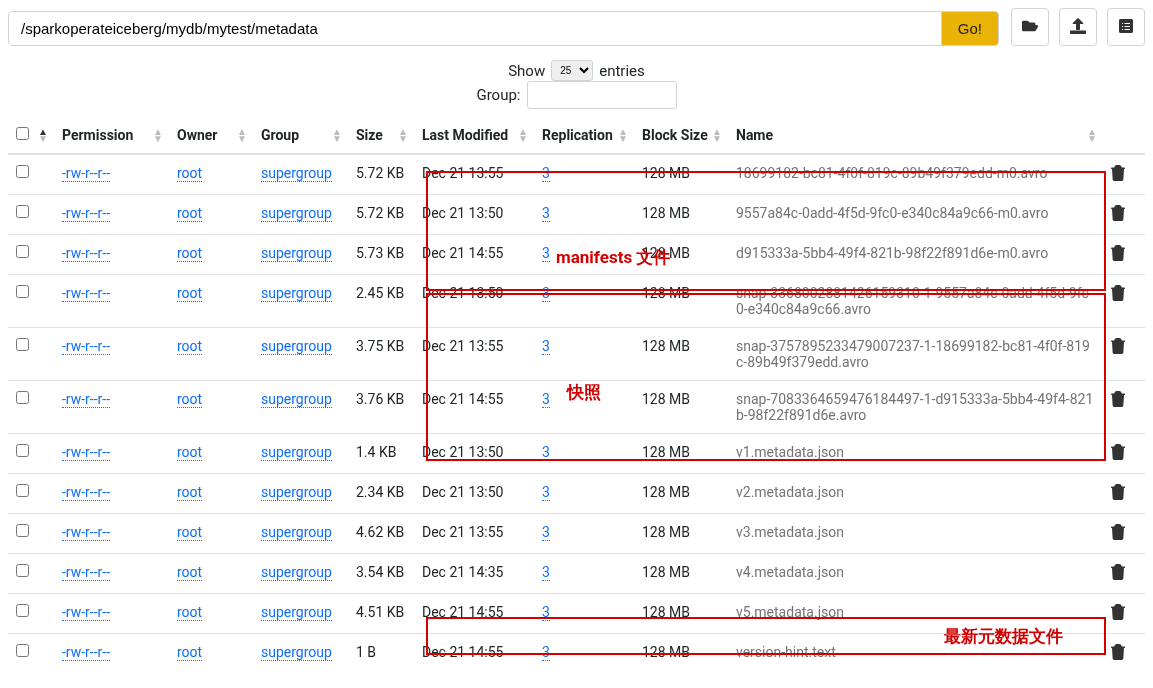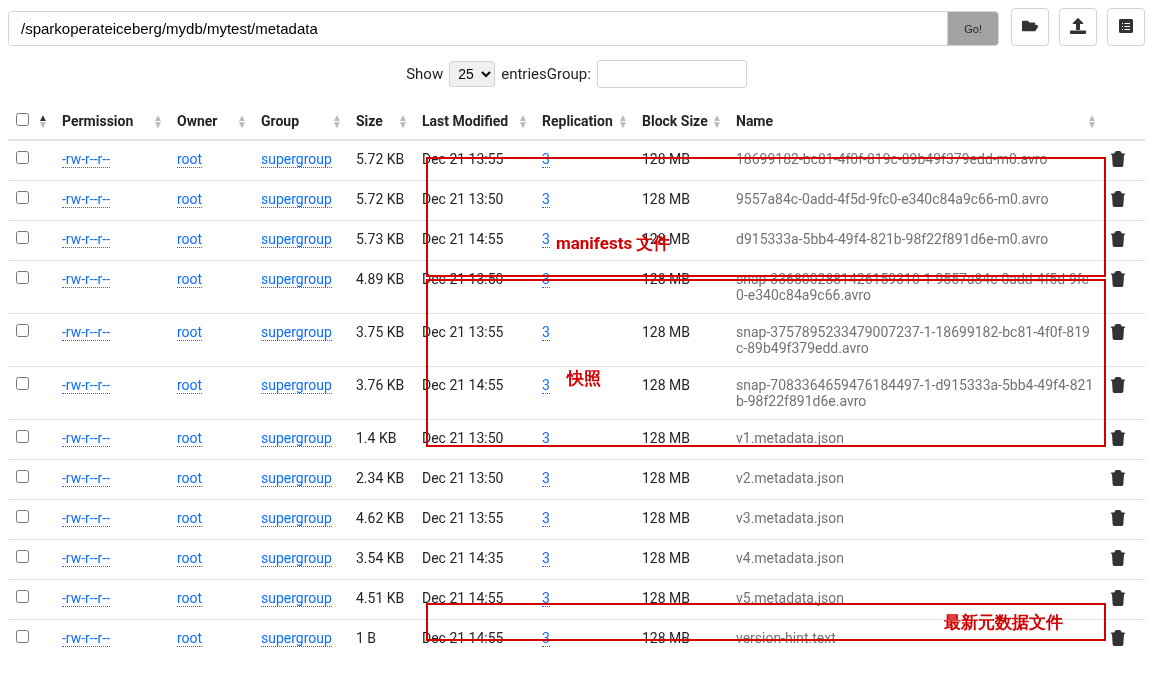--- a/index.html
+++ b/index.html
@@ -26,56 +26,57 @@
     overflow: hidden;
   }
   .path-input {
     flex: 1;
     border: none;
     padding: 8px 12px;
     font-size: 15px;
     outline: none;
   }
   .go-btn {
-    background: #a3a3a3;
+    background: #eab308;
     border: none;
     border-left: 1px solid #ced4da;
     padding: 8px 16px;
     cursor: pointer;
-    font-size: 11px;
+    font-size: 15px;
     color: #212529;
   }
   .tool-btns { display: flex; gap: 10px; }
   .tool-btn {
     width: 38px;
     height: 38px;
     border: 1px solid #ced4da;
     border-radius: 4px;
     background: #fff;
     display: flex;
     align-items: center;
     justify-content: center;
     cursor: pointer;
     color: #333;
   }
   .tool-btn svg { width: 16px; height: 16px; fill: currentColor; }
 
   .controls-row {
     display: flex;
-    justify-content: center;
+    justify-content: space-between;
     align-items: center;
-    margin-bottom: 15px;
+    margin-bottom: 8px;
     font-size: 15px;
+    flex-direction: column;
   }
   .show-entries { display: flex; align-items: center; gap: 6px; }
   .entries-select {
     padding: 3px 4px;
     border: 1px solid #ced4da;
     border-radius: 3px;
-    font-size: 14px;
+    font-size: 10px;
   }
   .search-box { display: flex; align-items: center; gap: 6px; }
   .search-input {
     border: 1px solid #ced4da;
     border-radius: 3px;
     padding: 5px 8px;
     width: 150px;
     font-size: 14px;
   }
 
@@ -302,21 +303,21 @@
           <td><a class="name-link">d915333a-5bb4-49f4-821b-98f22f891d6e-m0.avro</a></td>
           <td><span class="trash"><span><svg viewBox="0 0 448 512">
                   <path d="M432 80h-82.4l-34-56.7C307.2 8.9 291.6 0 274.7 0H173.3c-16.9 0-32.5 8.9-40.9 23.3L98.4 80H16C7.2 80 0 87.2 0 96v16c0 8.8 7.2 16 16 16h16l21.2 339c1.6 25.3 22.6 45 47.9 45h245.8c25.3 0 46.3-19.7 47.9-45L416 128h16c8.8 0 16-7.2 16-16V96c0-8.8-7.2-16-16-16z"></path>
                 </svg></span></span></td>
         </tr>
         <tr>
           <td><input type="checkbox" class="chk" style=""></td>
           <td><a class="lnk">-rw-r--r--</a></td>
           <td><a class="lnk">root</a></td>
           <td><a class="lnk">supergroup</a></td>
-          <td>4.89 KB</td>
+          <td>2.45 KB</td>
           <td>Dec 21 13:50</td>
           <td><a class="lnk">3</a></td>
           <td>128 MB</td>
           <td><a class="name-link">snap-3368002881426159310-1-9557a84c-0add-4f5d-9fc0-e340c84a9c66.avro</a></td>
           <td><span class="trash"><span><svg viewBox="0 0 448 512">
                   <path d="M432 80h-82.4l-34-56.7C307.2 8.9 291.6 0 274.7 0H173.3c-16.9 0-32.5 8.9-40.9 23.3L98.4 80H16C7.2 80 0 87.2 0 96v16c0 8.8 7.2 16 16 16h16l21.2 339c1.6 25.3 22.6 45 47.9 45h245.8c25.3 0 46.3-19.7 47.9-45L416 128h16c8.8 0 16-7.2 16-16V96c0-8.8-7.2-16-16-16z"></path>
                 </svg></span></span></td>
         </tr>
         <tr>
           <td><input type="checkbox" class="chk" style=""></td>

